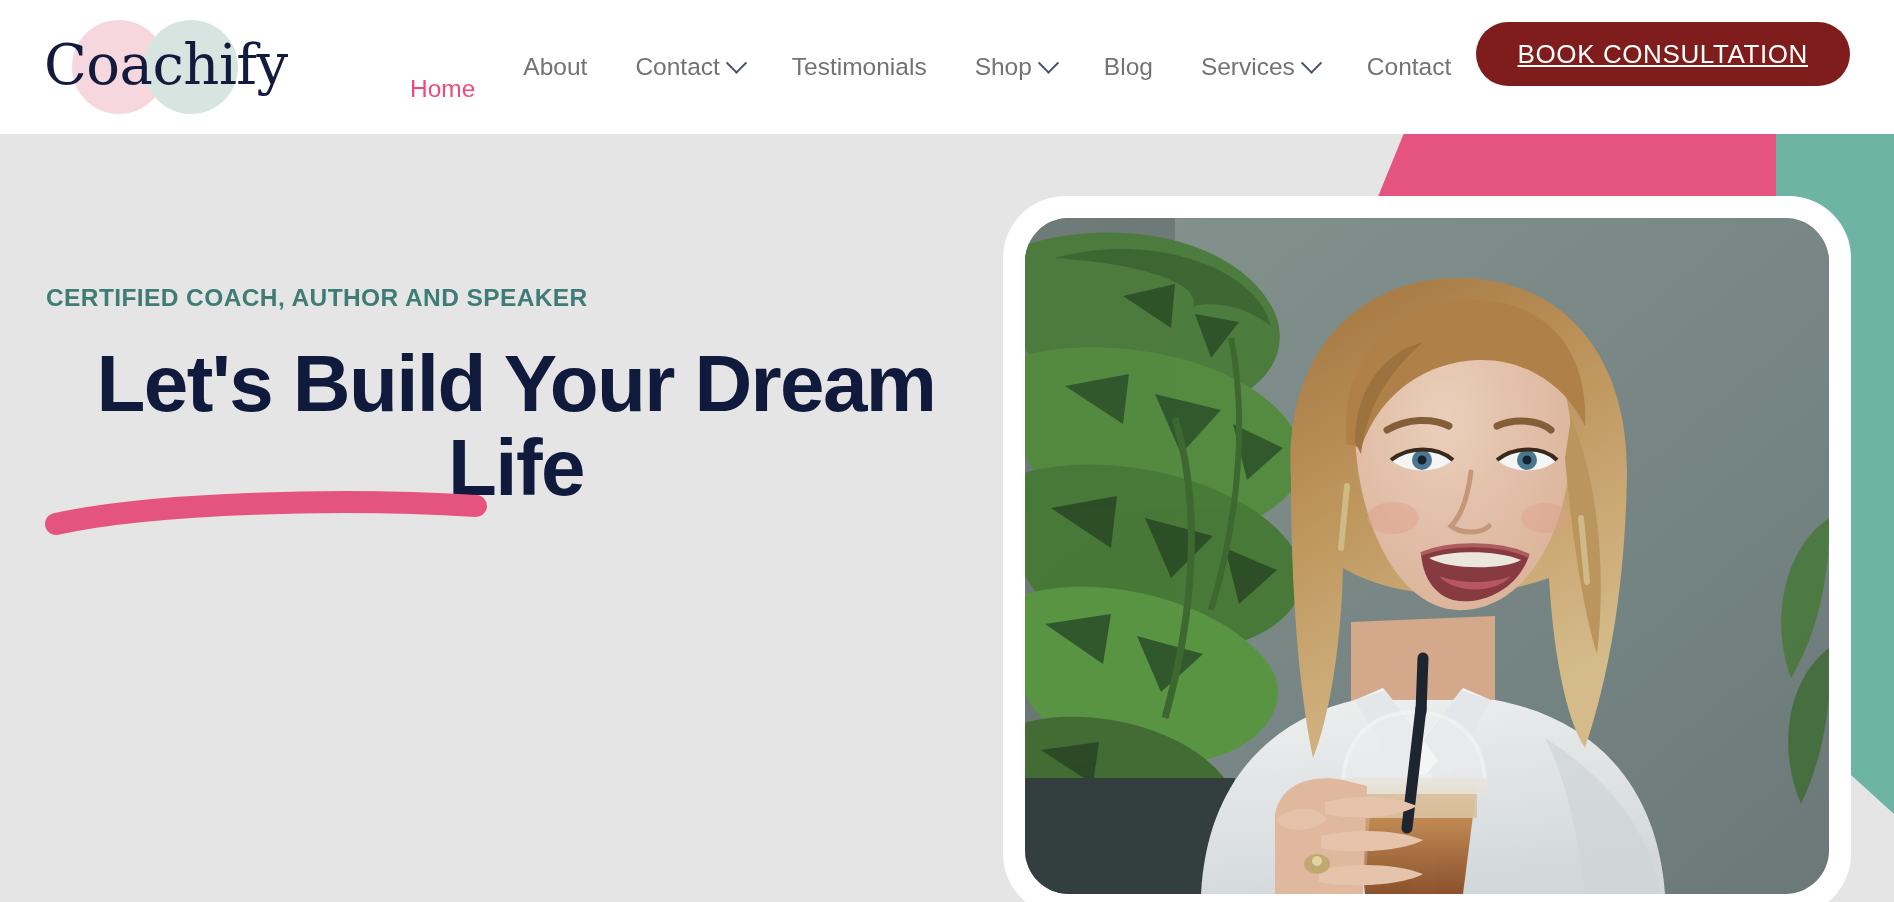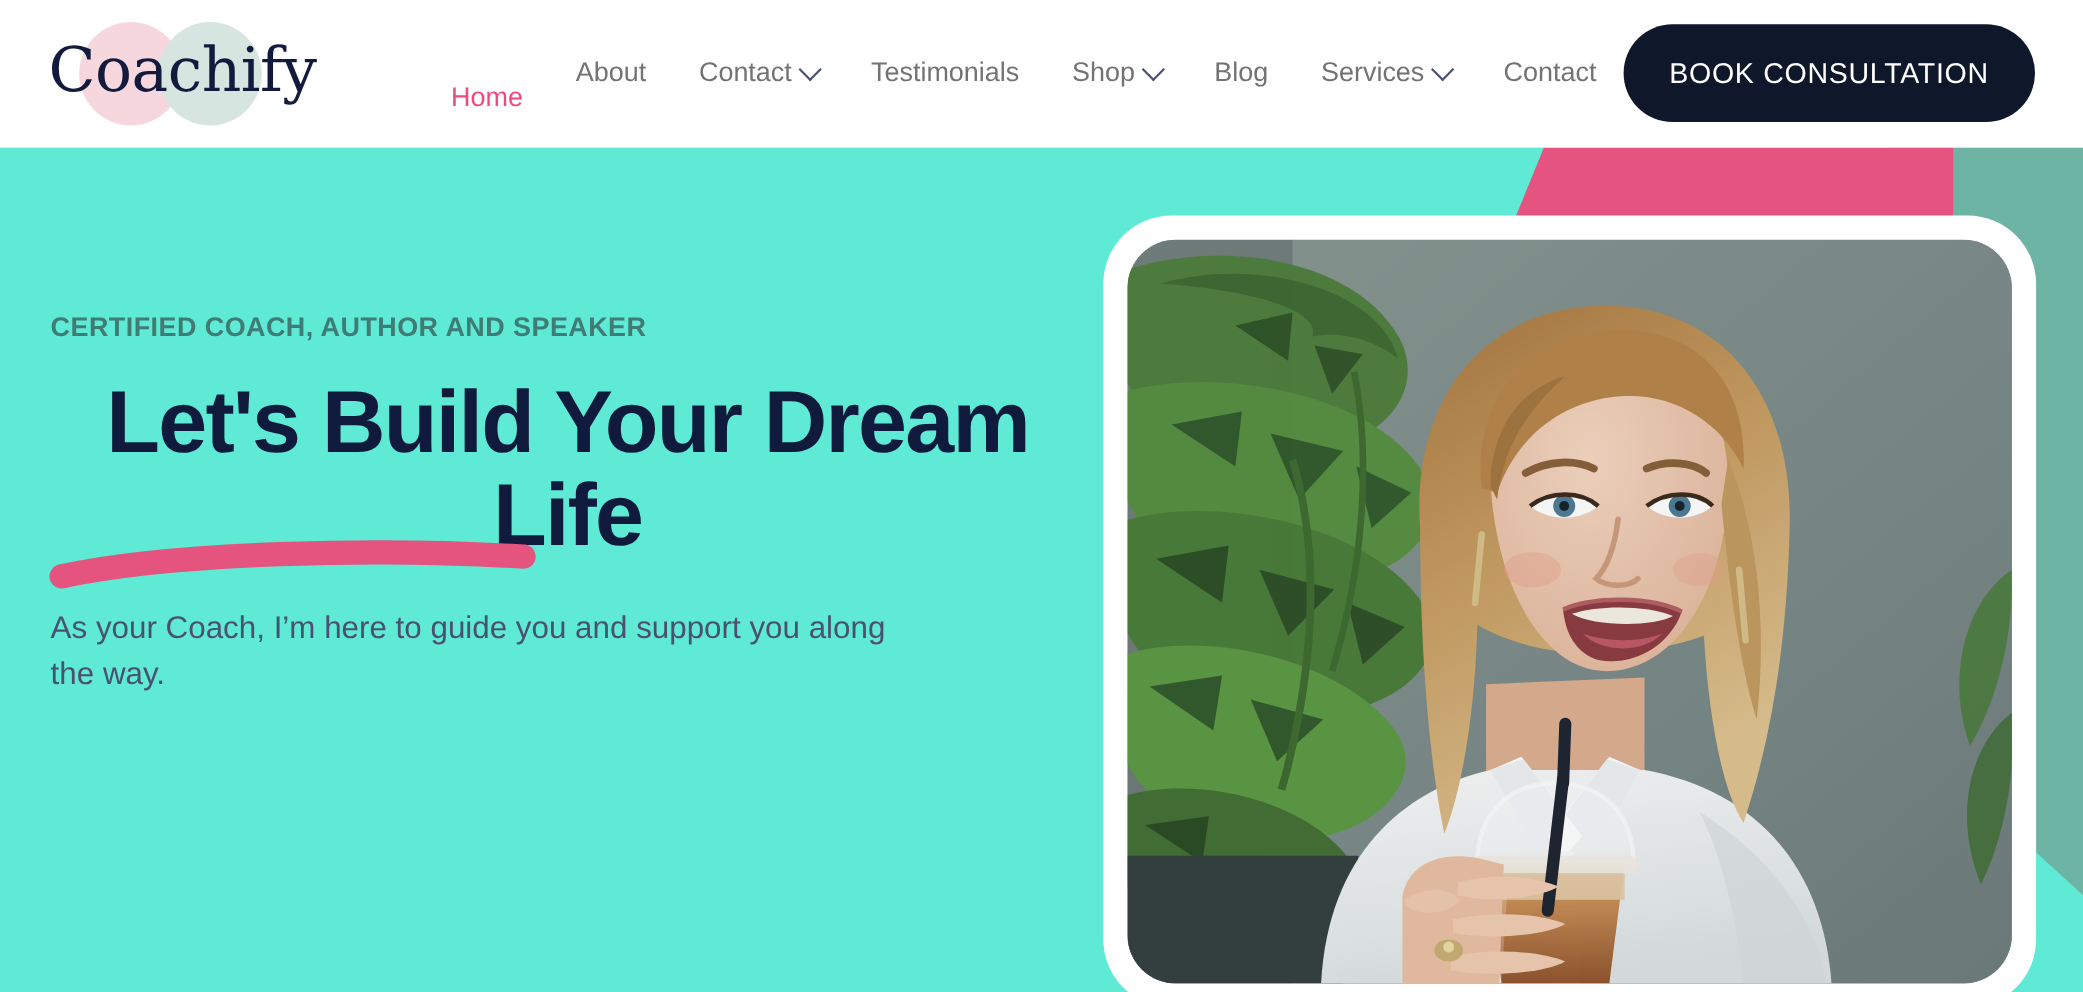--- a/index.html
+++ b/index.html
@@ -90,40 +90,41 @@
     width: 15px; height: 15px;
     border-right: 2.2px solid #4A5170;
     border-bottom: 2.2px solid #4A5170;
     transform: rotate(45deg) translate(-3px,-3px);
   }
 
   .book-btn {
     position: absolute;
     right: 44px;
     top: 22px;
-    height: 89px;
+    height: 64px;
     padding: 0 42px;
     border: none;
     border-radius: 45px;
-    background: #0f172a;
+    background: #7f1d1d;
     color: #ffffff;
     font-family: "Liberation Sans", sans-serif;
     font-size: 26px;
     letter-spacing: 0.6px;
     cursor: pointer;
     white-space: nowrap;
+    text-decoration: underline;
   }
 
   
   .hero {
     position: absolute;
     top: 134px; left: 0;
     width: 1894px;
     height: 768px;
-    background: #5eead4;
+    background: #e5e5e5;
     overflow: hidden;
   }
   .wedge-teal-2 {
     position: absolute;
     top: 0; right: 0;
     width: 180px; height: 680px;
     background: #6DB4A5;
     clip-path: polygon(0% 0%, 100% 0%, 100% 100%, 0% 76%);
     z-index: 1;
   }
@@ -274,21 +275,20 @@
 
       <h1 class="headline">
         <span>Let's Build Your Dream Life</span><br>
         <span class="underline-wrap">
           <svg class="underline-svg" viewBox="0 0 440 40">
             <path d="M10 32 C 110 10, 300 6, 430 14" stroke="#E5547F" stroke-width="22" stroke-linecap="round" fill="none"></path>
           </svg>
         </span>
       </h1>
 
-      <p class="hero-para p2">As your Coach, I’m here to guide you and support you along the way.</p>
 
     </div>
 
     <div class="photo-card">
       <div class="photo-inner">
         <svg class="photo-svg" viewBox="0 0 804 676" preserveAspectRatio="xMidYMid slice">
           <defs>
             <linearGradient id="wall" x1="0" y1="0" x2="1" y2="1">
               <stop offset="0%" stop-color="#8A9893"></stop>
               <stop offset="55%" stop-color="#7C8B89"></stop>

